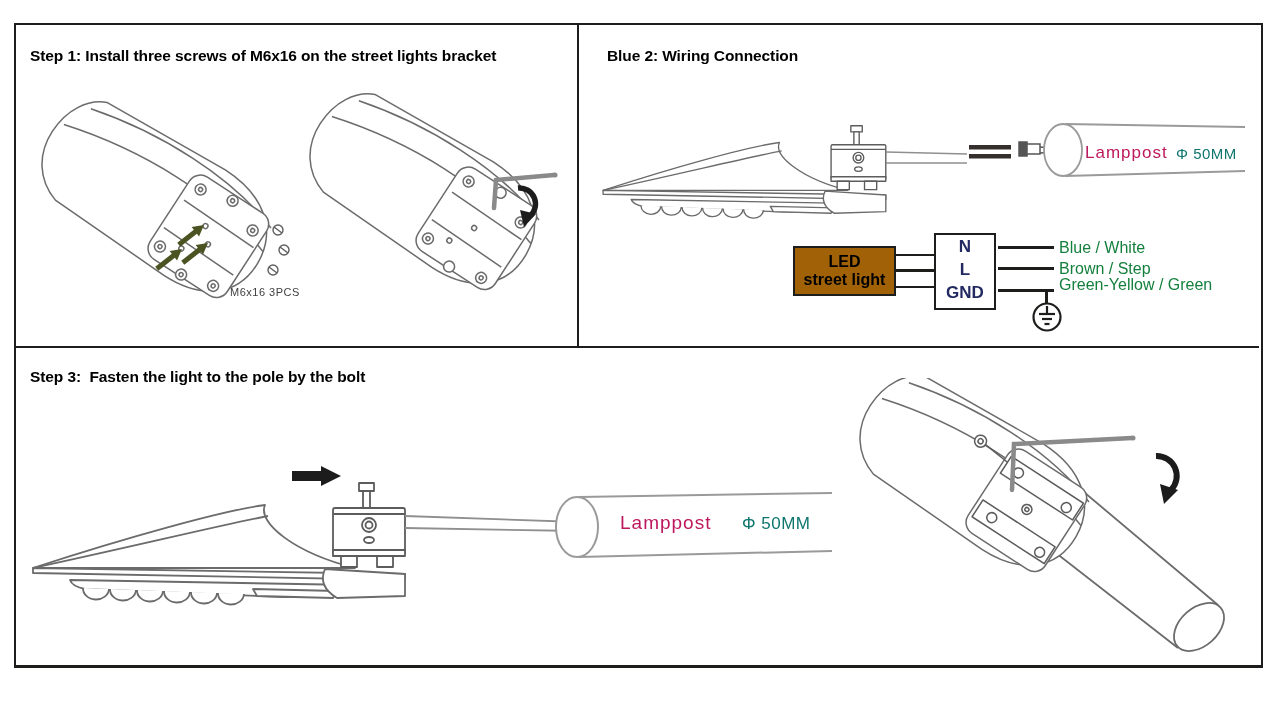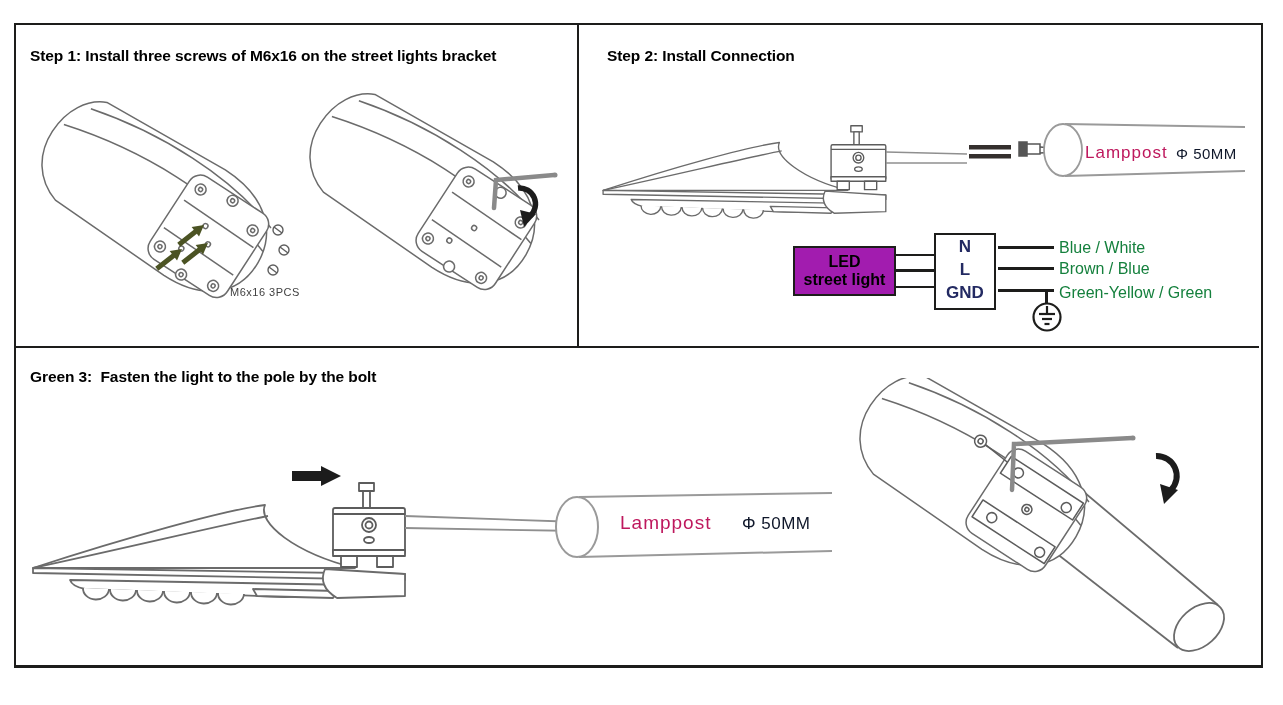--- a/index.html
+++ b/index.html
@@ -5,46 +5,46 @@
   html,body{margin:0;padding:0;background:#ffffff;}
   .sheet{position:relative;width:1283px;height:696px;background:#ffffff;overflow:hidden;
          font-family:"Liberation Sans","DejaVu Sans",sans-serif;}
   .abs{position:absolute;}
   .frame{border:2px solid #1d1d1b;border-bottom-width:3px;}
   .vdiv{background:#1d1d1b;}
   .hdiv{background:#1d1d1b;}
   .title{font-weight:700;font-size:15.5px;color:#000;letter-spacing:-0.1px;white-space:pre;}
   .small-label{font-size:11px;color:#3f3f3f;letter-spacing:0.5px;}
   .post-name{font-size:17px;color:#be185d;letter-spacing:1px;}
-  .post-dia{font-size:15px;color:#0f172a;letter-spacing:0.5px;}
+  .post-dia{font-size:15px;color:#0f766e;letter-spacing:0.5px;}
   .post-name.big{font-size:19px;}
   .post-dia.big{font-size:17px;}
-  .wirebox{border:2.5px solid #1d1d1b;background:#a21caf;display:flex;flex-direction:column;
+  .wirebox{border:2.5px solid #1d1d1b;background:#a16207;display:flex;flex-direction:column;
            align-items:center;justify-content:center;text-align:center;}
   .ledbox-l1{font-weight:700;font-size:16px;color:#000;line-height:1.15;}
   .ledbox-l2{font-weight:700;font-size:16px;color:#000;line-height:1.15;}
   .termbox{border:2.5px solid #1d1d1b;background:#fff;display:flex;flex-direction:column;
            justify-content:space-between;align-items:center;padding:3px 0 5px 0;box-sizing:border-box;}
   .term{font-weight:700;font-size:17px;color:#232a62;line-height:1.1;}
   .wire{background:#1d1d1b;}
   .wlabel{font-weight:400;font-size:16px;color:#15803d;white-space:nowrap;}
   svg{display:block;}
 </style>
 </head>
 <body>
 
 <div class="sheet">
 
   <div class="abs frame" style="left:14px;top:23px;width:1245px;height:640px;"></div>
   <div class="abs vdiv" style="left:577px;top:23px;width:2px;height:323px;"></div>
   <div class="abs hdiv" style="left:14px;top:346px;width:1245px;height:2px;"></div>
 
   <div class="abs title" style="left:30px;top:47px;">Step 1: Install three screws of M6x16 on the street lights bracket</div>
-  <div class="abs title" style="left:607px;top:47px;">Step 2: Install Connection</div>
-  <div class="abs title" style="left:30px;top:368px;">Green 3:  Fasten the light to the pole by the bolt</div>
+  <div class="abs title" style="left:607px;top:47px;">Blue 2: Wiring Connection</div>
+  <div class="abs title" style="left:30px;top:368px;">Step 3:  Fasten the light to the pole by the bolt</div>
 
   <svg class="abs" style="left:28px;top:100px;" width="272" height="218" viewBox="0 0 272 218">
     <g transform="rotate(33 130 100)" stroke="#6b6b6b" fill="#ffffff" stroke-width="1.5" stroke-linejoin="round">
       <path d="M34,46 L170,38 C218,38 246,62 248,98 C250,136 222,160 176,160 L44,156 C18,148 4,126 4,100 C4,74 16,54 34,46 Z"></path>
       <path d="M24,60 C95,42 180,40 240,62" fill="none"></path>
       <path d="M10,88 C90,66 180,64 246,86" fill="none"></path>
       <rect x="146" y="54" width="92" height="98" rx="13"></rect>
       <line x1="152" y1="86" x2="236" y2="88"></line>
       <line x1="150" y1="120" x2="234" y2="122"></line>
       <g>
@@ -192,22 +192,22 @@
     <div class="term">L</div>
     <div class="term">GND</div>
   </div>
 
   <div class="abs wire" style="left:998px;top:246px;width:56px;height:3px;"></div>
   <div class="abs wire" style="left:998px;top:267px;width:56px;height:3px;"></div>
   <div class="abs wire" style="left:998px;top:289px;width:56px;height:3px;"></div>
   <div class="abs wire" style="left:1045px;top:291px;width:3px;height:12px;"></div>
 
   <div class="abs wlabel" style="left:1059px;top:239px;">Blue / White</div>
-  <div class="abs wlabel" style="left:1059px;top:260px;">Brown / Blue</div>
-  <div class="abs wlabel" style="left:1059px;top:284px;">Green-Yellow / Green</div>
+  <div class="abs wlabel" style="left:1059px;top:260px;">Brown / Step</div>
+  <div class="abs wlabel" style="left:1059px;top:276px;">Green-Yellow / Green</div>
 
   <svg class="abs" style="left:1030px;top:301px;" width="36" height="34" viewBox="0 0 36 34">
     <g stroke="#1d1d1b" stroke-width="2.2" fill="none">
       <circle cx="17" cy="16" r="13.5"></circle>
       <line x1="17" y1="5" x2="17" y2="13"></line>
       <line x1="9" y1="13" x2="25" y2="13"></line>
       <line x1="12" y1="18" x2="22" y2="18"></line>
       <line x1="14.5" y1="23" x2="19.5" y2="23"></line>
     </g>
   </svg>

